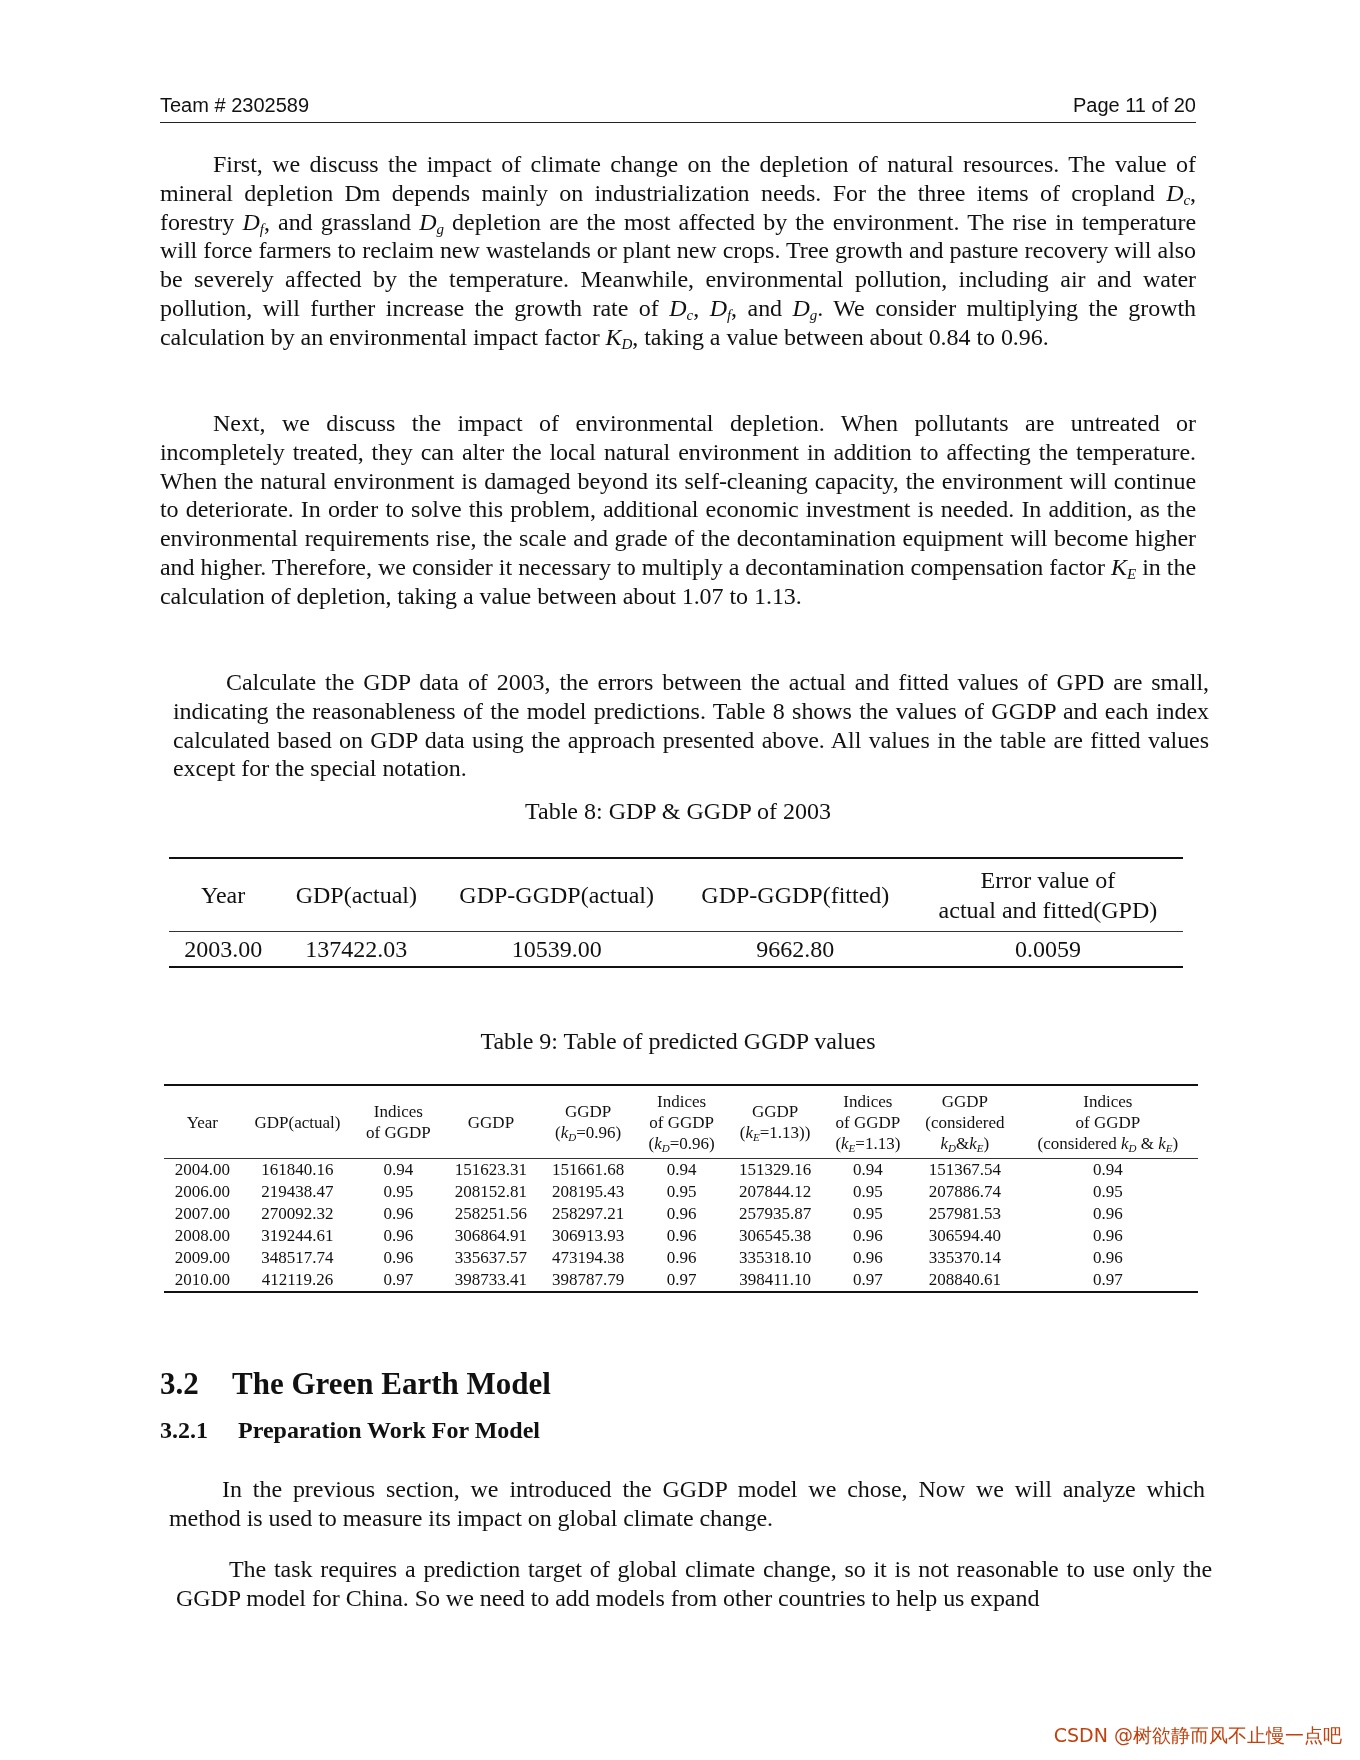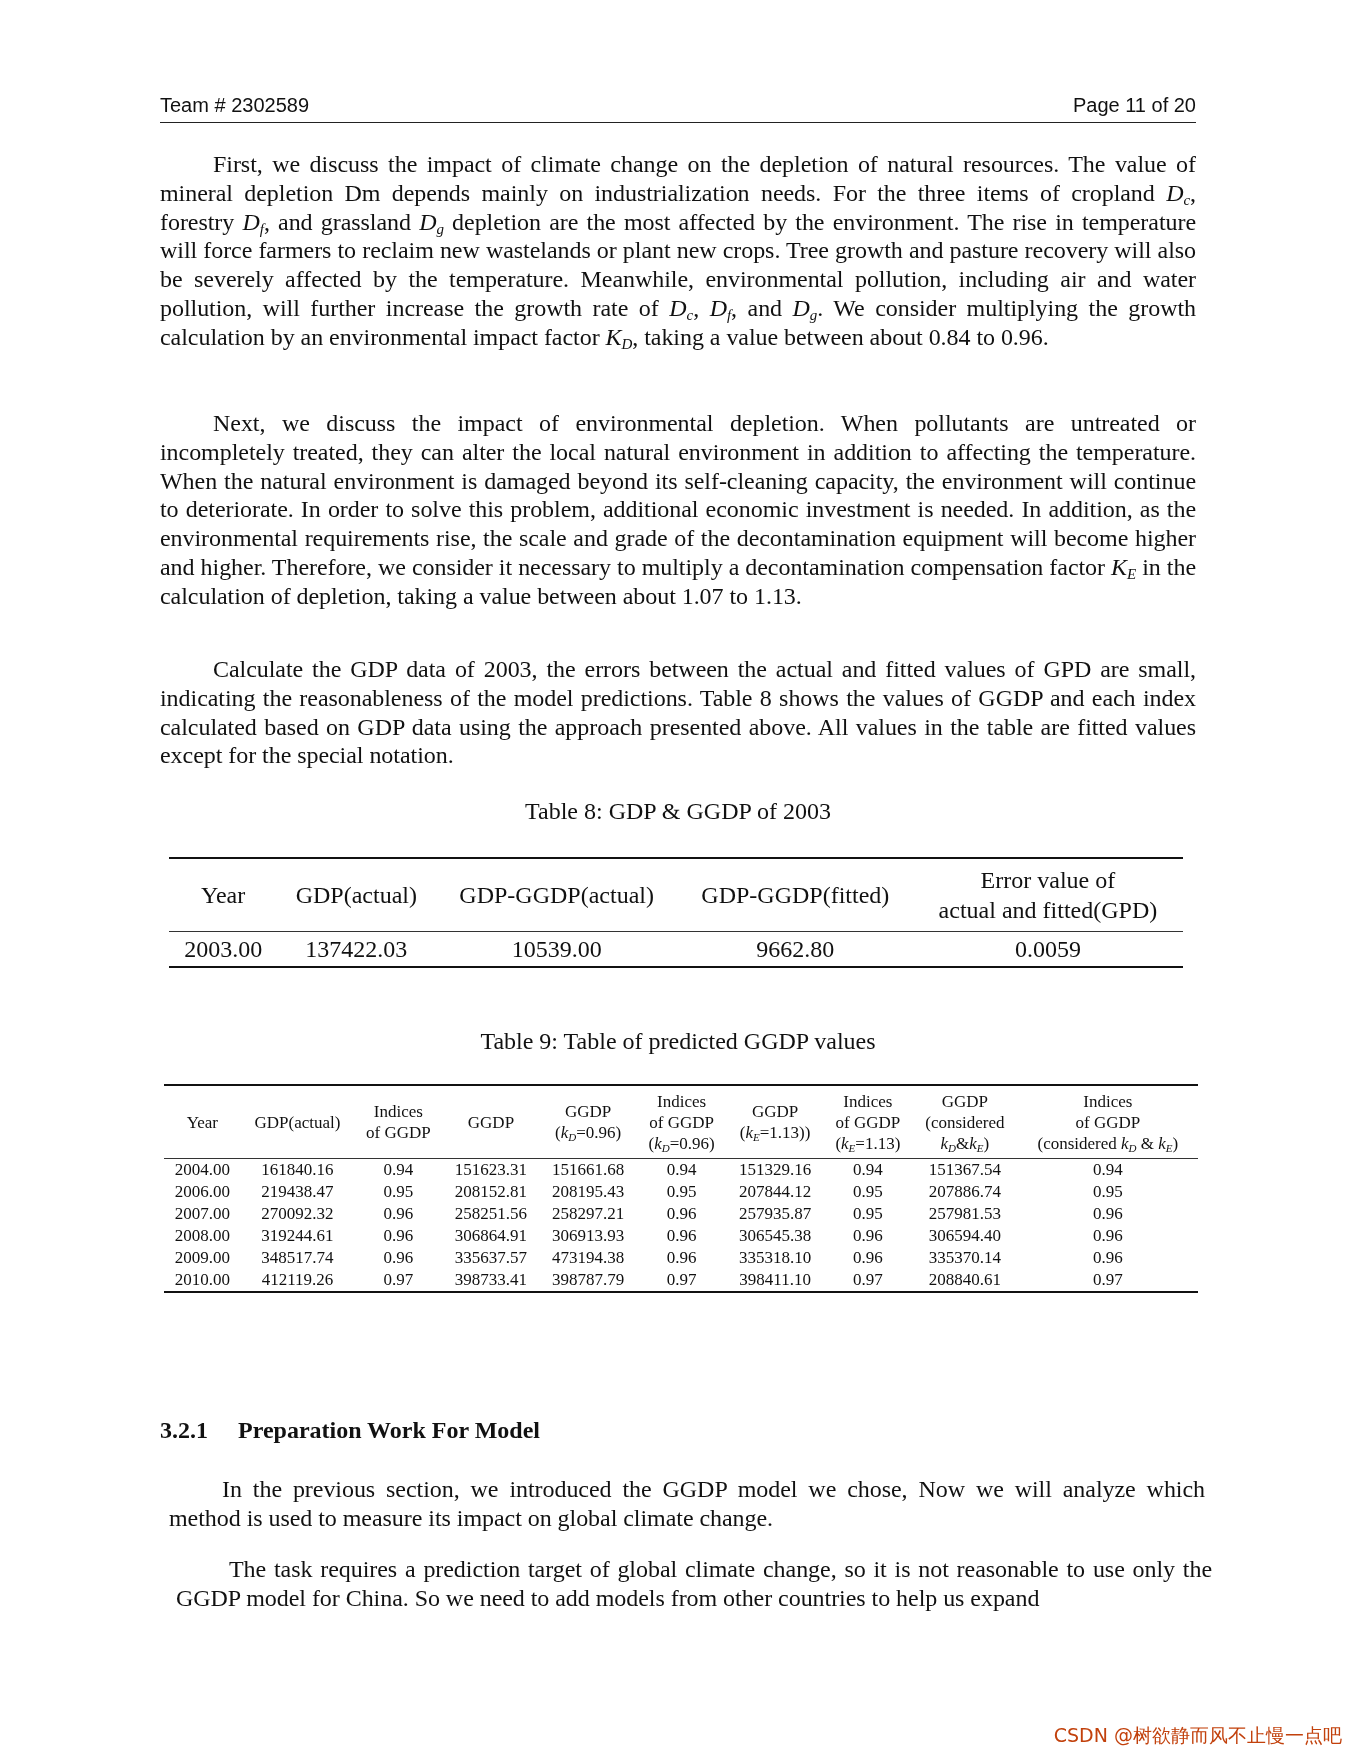--- a/index.html
+++ b/index.html
@@ -44,21 +44,21 @@
 
   <div class="header">
     <span class="left">Team # 2302589</span>
     <span class="right">Page 11 of 20</span>
   </div>
 
   <p class="para" style="top:150px; margin:0;"><span>First, we discuss the impact of climate change on the depletion of natural resources. The value of mineral depletion Dm depends mainly on industrialization needs. For the three items of cropland </span><i><span>D</span><sub>c</sub></i><span>, forestry </span><i><span>D</span><sub>f</sub></i><span>, and grassland </span><i><span>D</span><sub>g</sub></i><span> depletion are the most affected by the environment. The rise in temperature will force farmers to reclaim new wastelands or plant new crops. Tree growth and pasture recovery will also be severely affected by the temperature. Meanwhile, environmental pollution, including air and water pollution, will further increase the growth rate of </span><i><span>D</span><sub>c</sub></i><span>, </span><i><span>D</span><sub>f</sub></i><span>, and </span><i><span>D</span><sub>g</sub></i><span>. We consider multiplying the growth calculation by an environmental impact factor </span><i><span>K</span><sub>D</sub></i><span>, taking a value between about 0.84 to 0.96.</span></p>
 
   <p class="para" style="top:409px; margin:0;"><span>Next, we discuss the impact of environmental depletion. When pollutants are untreated or incompletely treated, they can alter the local natural environment in addition to affecting the temperature. When the natural environment is damaged beyond its self-cleaning capacity, the environment will continue to deteriorate. In order to solve this problem, additional economic investment is needed. In addition, as the environmental requirements rise, the scale and grade of the decontamination equipment will become higher and higher. Therefore, we consider it necessary to multiply a decontamination compensation factor </span><i><span>K</span><sub>E</sub></i><span> in the calculation of depletion, taking a value between about 1.07 to 1.13.</span></p>
 
-  <p class="para" style="top:655px; margin:0;">Calculate the GDP data of 2003, the errors between the actual and fitted values of GPD are small, indicating the reasonableness of the model predictions. Table 8 shows the values of GGDP and each index calculated based on GDP data using the approach presented above. All values in the table are fitted values except for the special notation.</p>
+  <p class="para" style="top:655px; margin:13px;">Calculate the GDP data of 2003, the errors between the actual and fitted values of GPD are small, indicating the reasonableness of the model predictions. Table 8 shows the values of GGDP and each index calculated based on GDP data using the approach presented above. All values in the table are fitted values except for the special notation.</p>
 
   <div class="caption" style="top:798px;">Table 8: GDP &amp; GGDP of 2003</div>
 
   <table class="t8">
     <thead>
       <tr>
         <th>Year</th>
         <th>GDP(actual)</th>
         <th>GDP-GGDP(actual)</th>
         <th>GDP-GGDP(fitted)</th>
@@ -162,20 +162,21 @@
           <td>398787.79</td>
           <td>0.97</td>
           <td>398411.10</td>
           <td>0.97</td>
           <td>208840.61</td>
           <td>0.97</td>
         </tr>
       </tbody>
   </table>
 
+  <div class="h2"><span class="num">3.2</span><span>The Green Earth Model</span></div>
 
   <div class="h3"><span class="num">3.2.1</span><span>Preparation Work For Model</span></div>
 
   <p class="para" style="top:1466px; margin:9px;">In the previous section, we introduced the GGDP model we chose, Now we will analyze which method is used to measure its impact on global climate change.</p>
 
   <p class="para" style="top:1539px; margin:16px;">The task requires a prediction target of global climate change, so it is not reasonable to use only the GGDP model for China. So we need to add models from other countries to help us expand</p>
 
   <div class="watermark">CSDN @树欲静而风不止慢一点吧</div>
 </div>
 

